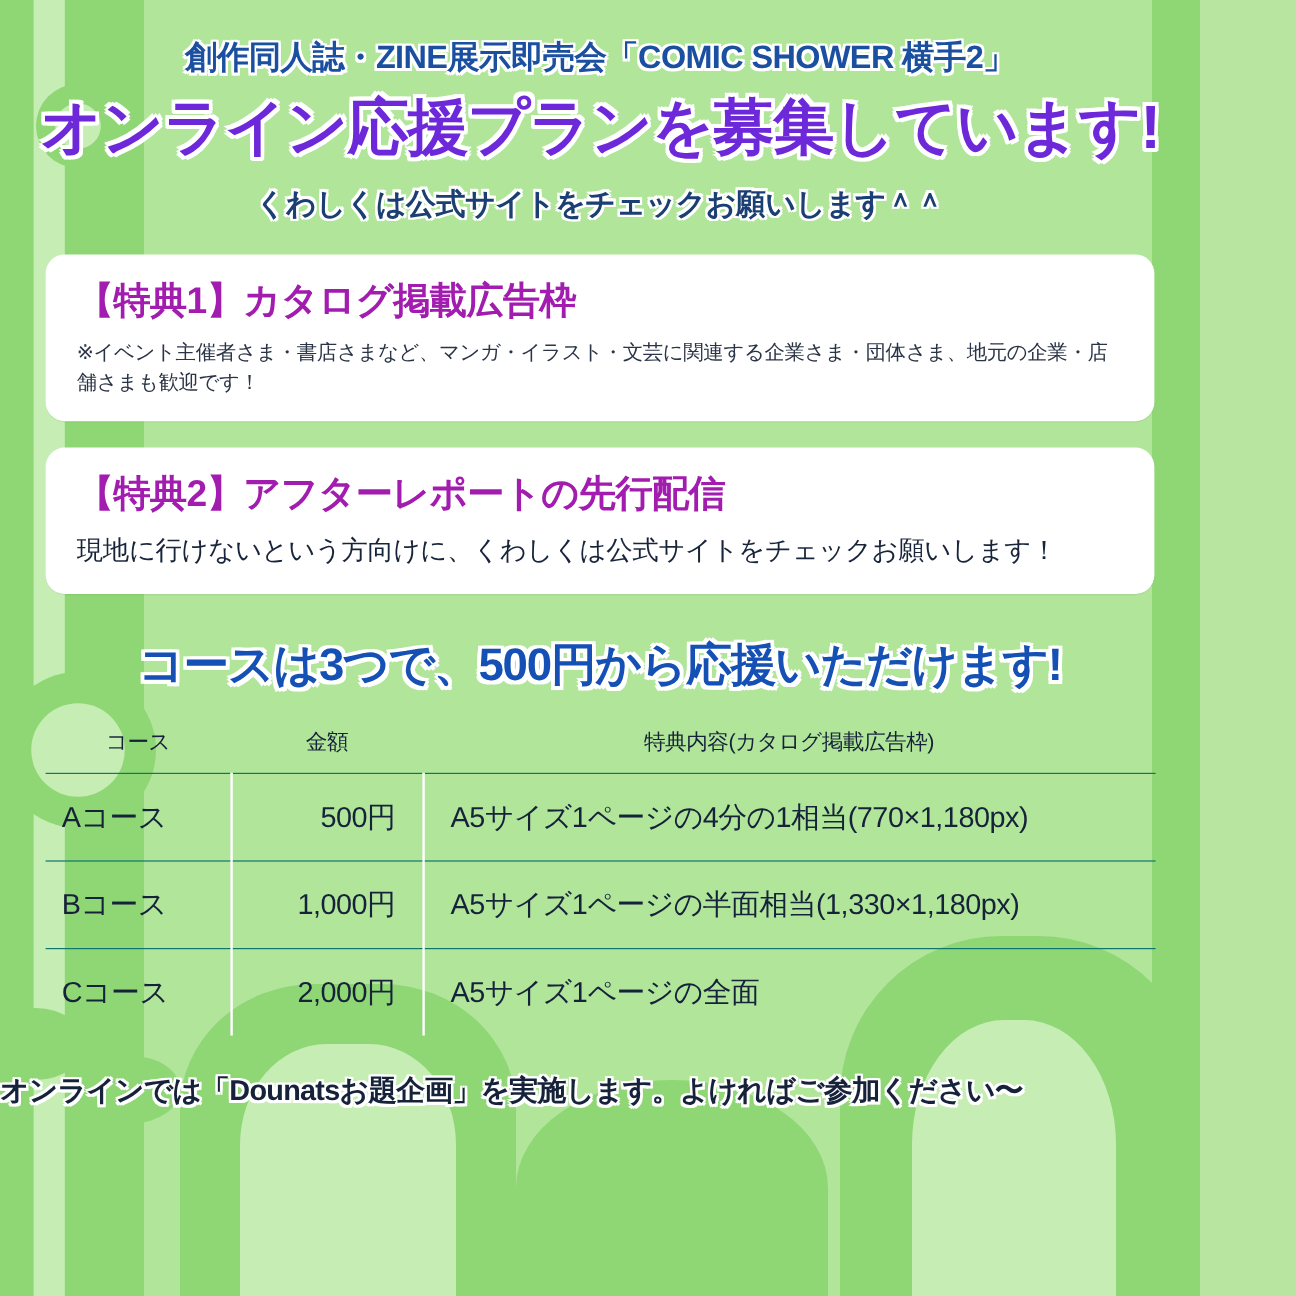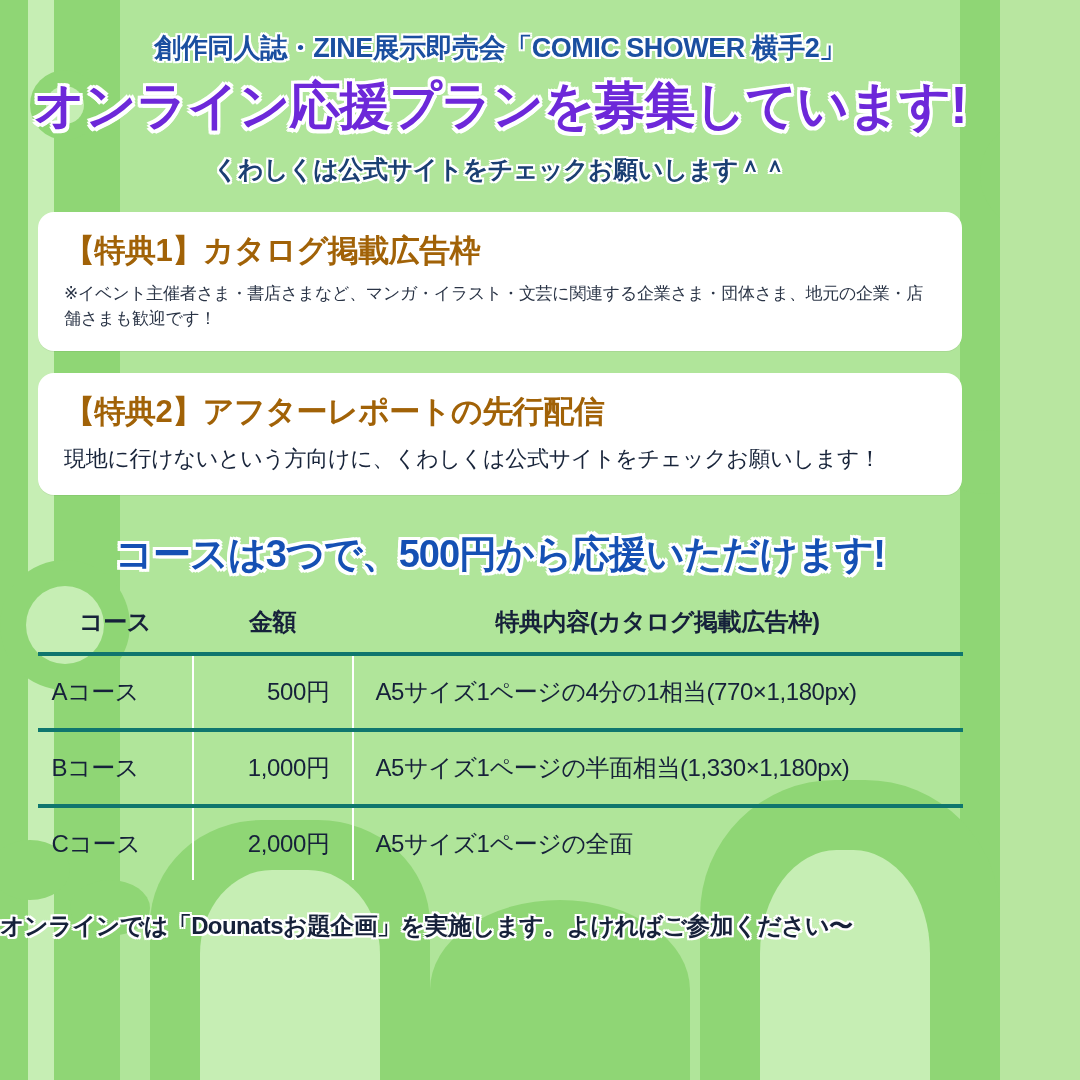--- a/index.html
+++ b/index.html
@@ -86,21 +86,21 @@
   .card {
     background: #ffffff;
     border-radius: 16px;
     padding: 18px 26px 20px 26px;
     margin-bottom: 22px;
     box-shadow: 0 1px 0 rgba(0,0,0,0.05);
   }
   .card-title {
     font-size: 31px;
     font-weight: bold;
-    color: #a16207;
+    color: #a21caf;
     letter-spacing: -0.5px;
     margin-bottom: 10px;
   }
   .card-body {
     font-size: 22px;
     color: #18243a;
     line-height: 1.45;
     letter-spacing: -0.3px;
   }
   .card-note {
@@ -133,27 +133,27 @@
     width: 925px;
     border-collapse: collapse;
     table-layout: fixed;
   }
   table.course-table th,
   table.course-table td {
     color: #16213a;
     letter-spacing: -0.4px;
   }
   table.course-table th {
-    font-size: 24px;
-    font-weight: bold;
+    font-size: 18px;
+    font-weight: normal;
     padding: 8px 0 14px 0;
     text-align: center;
   }
   table.course-table tbody tr {
-    border-top: 4px solid #0f766e;
+    border-top: 1px solid #0f766e;
   }
   table.course-table tbody td {
     font-size: 24px;
     padding: 20px 0;
     border-left: 2px solid #ffffff;
   }
   table.course-table tbody td:first-child {
     border-left: none;
   }
   .col-course { width: 155px; text-align: left; padding-left: 14px !important; }

